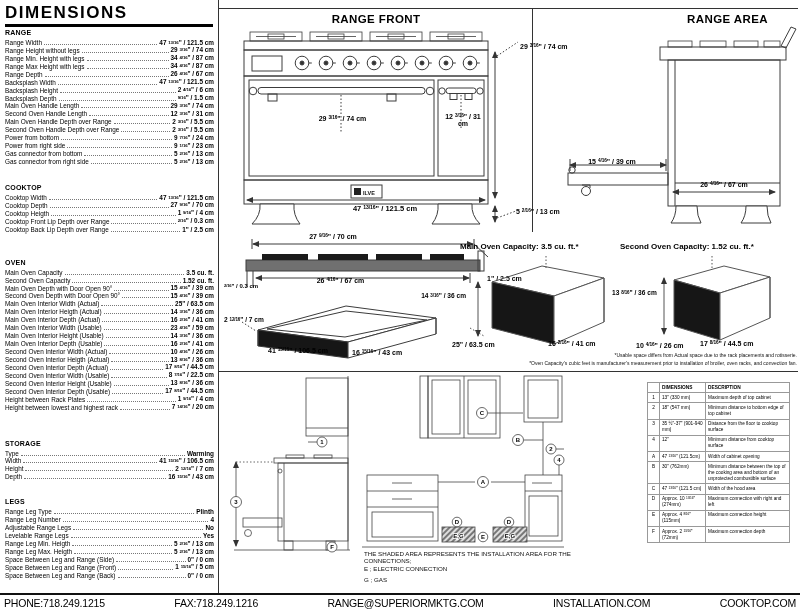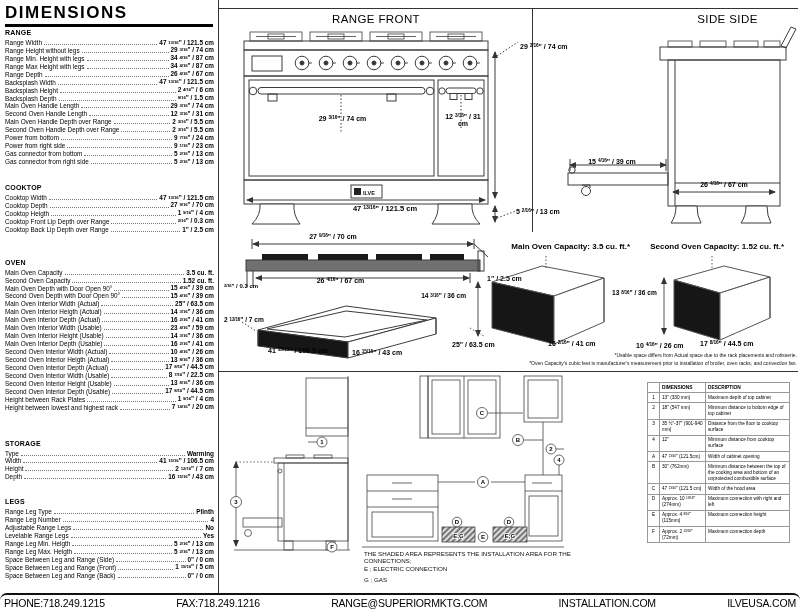--- a/index.html
+++ b/index.html
@@ -10,40 +10,40 @@
   .page-title{position:absolute;left:5px;top:3px;width:208px;font-size:17px;font-weight:800;
       letter-spacing:1.5px;border-bottom:3px solid #000;padding-bottom:1px;}
   
   .spec-col{position:absolute;left:5px;top:29px;width:209px;}
   .sec-title{font-size:7px;font-weight:bold;margin:0 0 2px 0;letter-spacing:.2px;}
   .spec-row{display:flex;align-items:flex-end;height:7.95px;font-size:6.4px;line-height:7px;white-space:nowrap;}
   .dots{flex:1;border-bottom:1px dotted #777;margin:0 2px 1px 2px;min-width:3px;}
   .val{font-weight:bold;}
   .mt19{margin-top:19px}.mt26{margin-top:26px}.mt29{margin-top:29px}.mt18{margin-top:18px}
   
-  .panel-title{position:absolute;font-size:11.5px;font-weight:normal;text-align:center;letter-spacing:.4px;}
-  .panel-sub{position:absolute;font-size:8px;font-weight:bold;text-align:right;}
+  .panel-title{position:absolute;font-size:11.5px;font-weight:bold;text-align:center;letter-spacing:.4px;}
+  .panel-sub{position:absolute;font-size:8px;font-weight:bold;text-align:left;}
   .dimlbl{position:absolute;font-weight:bold;font-size:7px;line-height:7.6px;color:#000;white-space:nowrap;}
   .ctr{text-align:center;white-space:normal;}
   .rgt{text-align:right;}
   .sm{font-size:6px;}
   .md{font-size:6.6px;}
   .fr{font-size:0.68em;vertical-align:0.32em;letter-spacing:-0.1px;}
   .fn{position:absolute;right:3px;text-align:right;font-size:5px;color:#111;}
   .note{position:absolute;font-size:6.2px;color:#111;}
   
   .dim-table{position:absolute;left:647px;top:382px;width:142px;border-collapse:collapse;
       font-size:4.7px;line-height:1.3;table-layout:fixed;}
   .dim-table th,.dim-table td{border:0.7px solid #999;padding:1.5px 2px;vertical-align:top;text-align:left;font-weight:normal;}
   .dim-table th{font-size:4.8px;font-weight:bold;}
   .dim-table .c-id{text-align:center;}
   
   .footer{position:absolute;left:0;top:593px;width:800px;height:16px;border-top:2px solid #111;
       display:flex;justify-content:space-between;align-items:center;padding:1px 4px 0 4px;
-      box-sizing:border-box;font-size:10.5px;letter-spacing:-0.2px;border-radius:7px;}
+      box-sizing:border-box;font-size:10.5px;letter-spacing:-0.2px;}
   svg{position:absolute;overflow:visible;}
   svg text{font-family:"Liberation Sans",sans-serif;}
 </style>
 </head>
 <body>
 
 <div class="page-title">DIMENSIONS</div>
 
 <div class="spec-col">
   <div class="sec">
@@ -379,21 +379,21 @@
 </div>
   </div>
 </div>
 
 <div class="line" style="left:218px;top:0;width:1px;height:593px;"></div>
 <div class="line" style="left:219px;top:8px;width:579px;height:1px;"></div>
 <div class="line" style="left:532px;top:8px;width:1px;height:224px;"></div>
 <div class="line" style="left:219px;top:371px;width:579px;height:1px;"></div>
 
 <div class="panel-title" style="left:286px;top:13px;width:180px;">RANGE FRONT</div>
-<div class="panel-title" style="left:655px;top:13px;width:145px;">SIDE SIDE</div>
+<div class="panel-title" style="left:655px;top:13px;width:145px;">RANGE AREA</div>
 
 <svg style="left:230px;top:30px;" width="290" height="200" viewBox="0 0 290 200">
   <defs>
     <marker id="ah" markerWidth="7" markerHeight="7" refX="6" refY="3" orient="auto-start-reverse" markerUnits="userSpaceOnUse">
       <path d="M0,0L7,3L0,6Z" fill="#333"></path>
     </marker>
   </defs>
   <g stroke="#3c3c3c" fill="none" stroke-width="1">
 
     <g stroke-width="0.8">
@@ -783,14 +783,14 @@
 
 <div class="footer">
   <span>PHONE:718.249.1215</span>
 
   <span>FAX:718.249.1216</span>
 
   <span>RANGE@SUPERIORMKTG.COM</span>
 
   <span>INSTALLATION.COM</span>
 
-  <span>ILVEUSA.COM</span>
+  <span>COOKTOP.COM</span>
 </div>
 
 </body></html>

